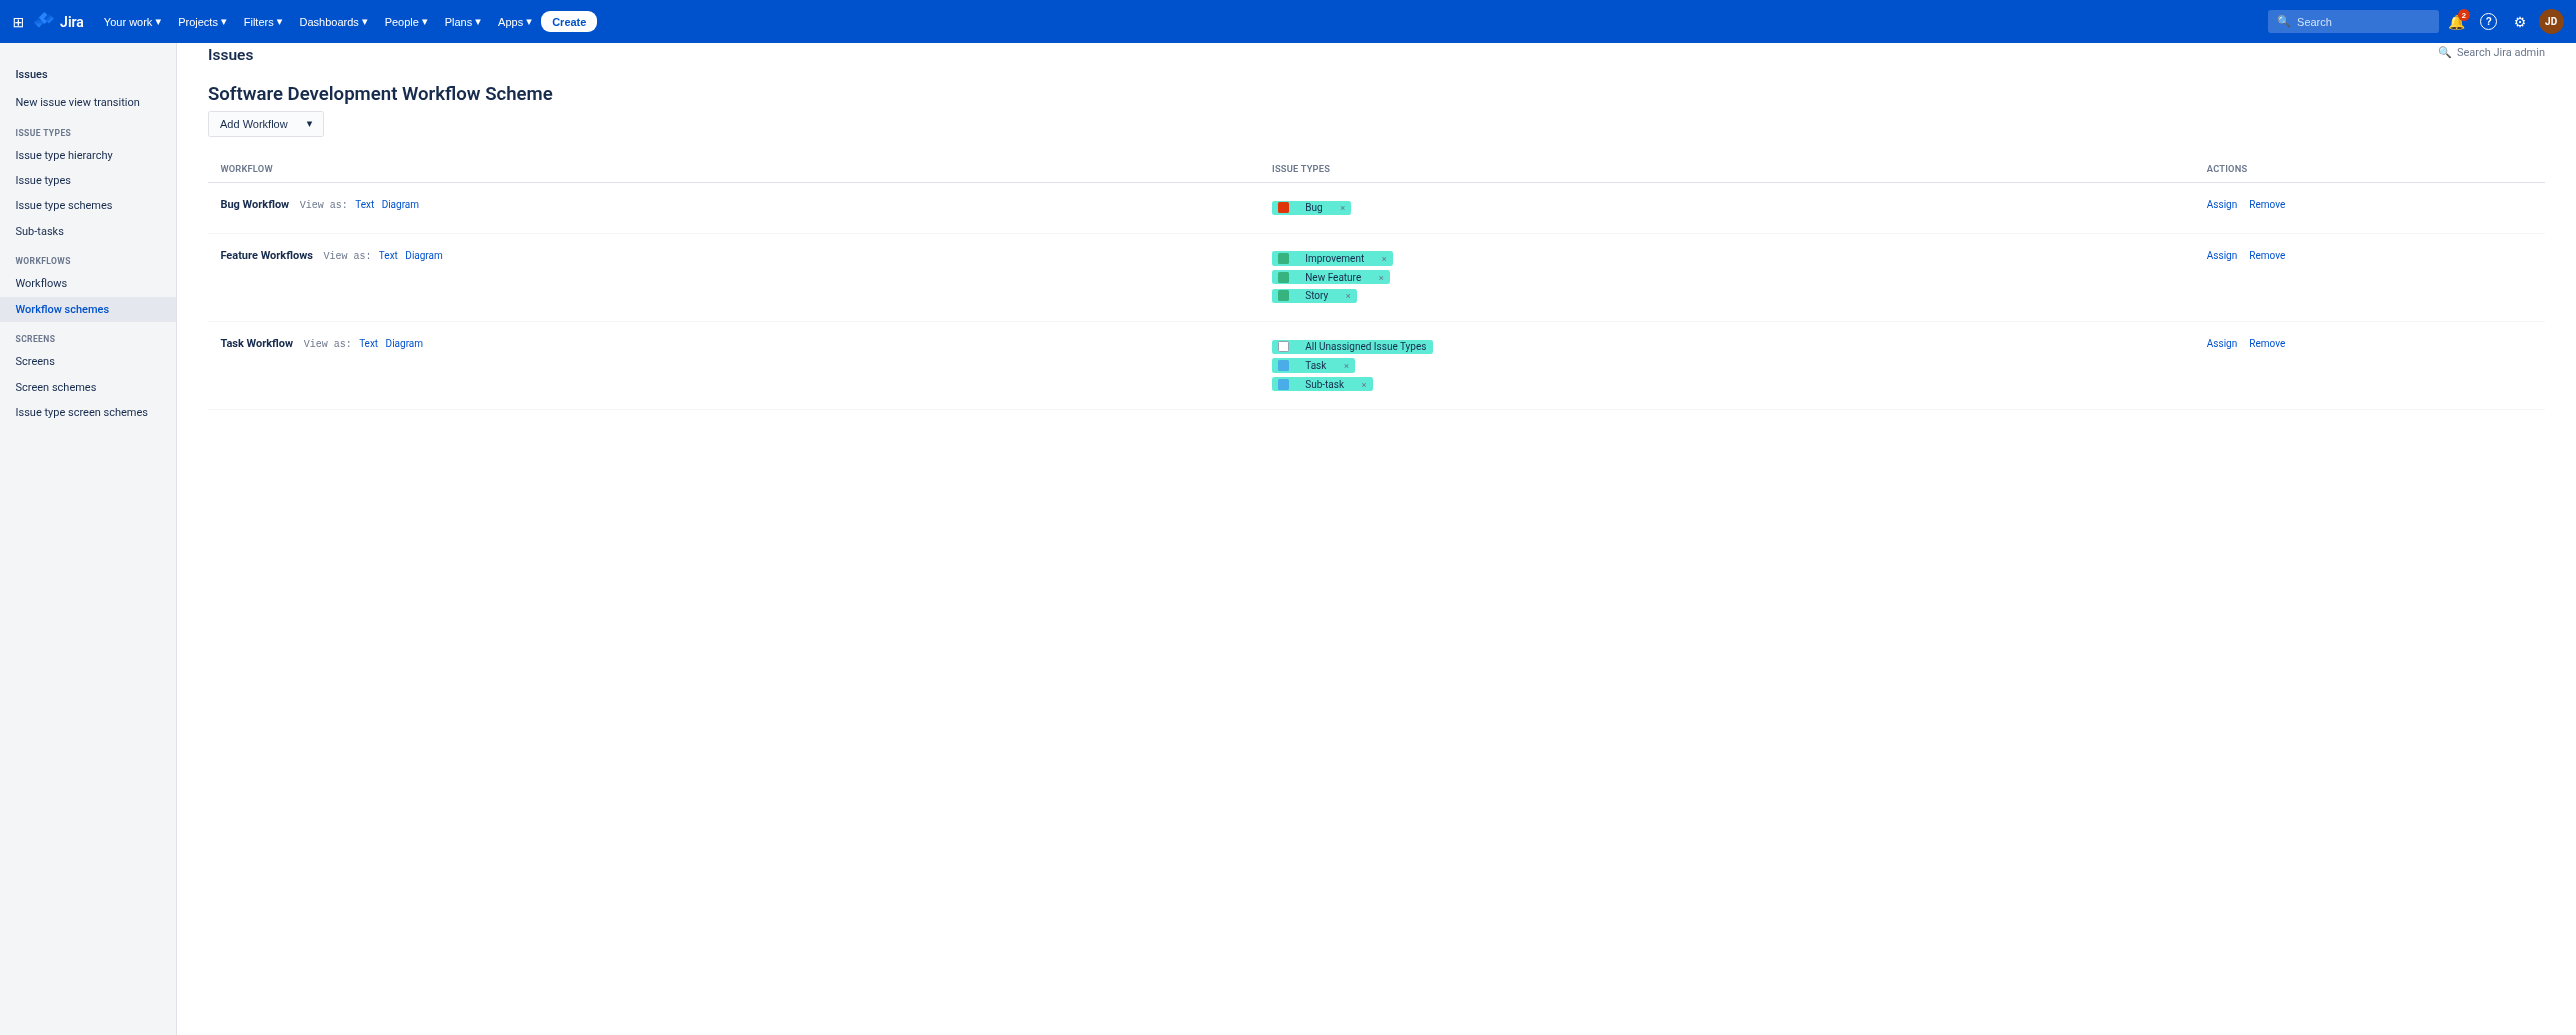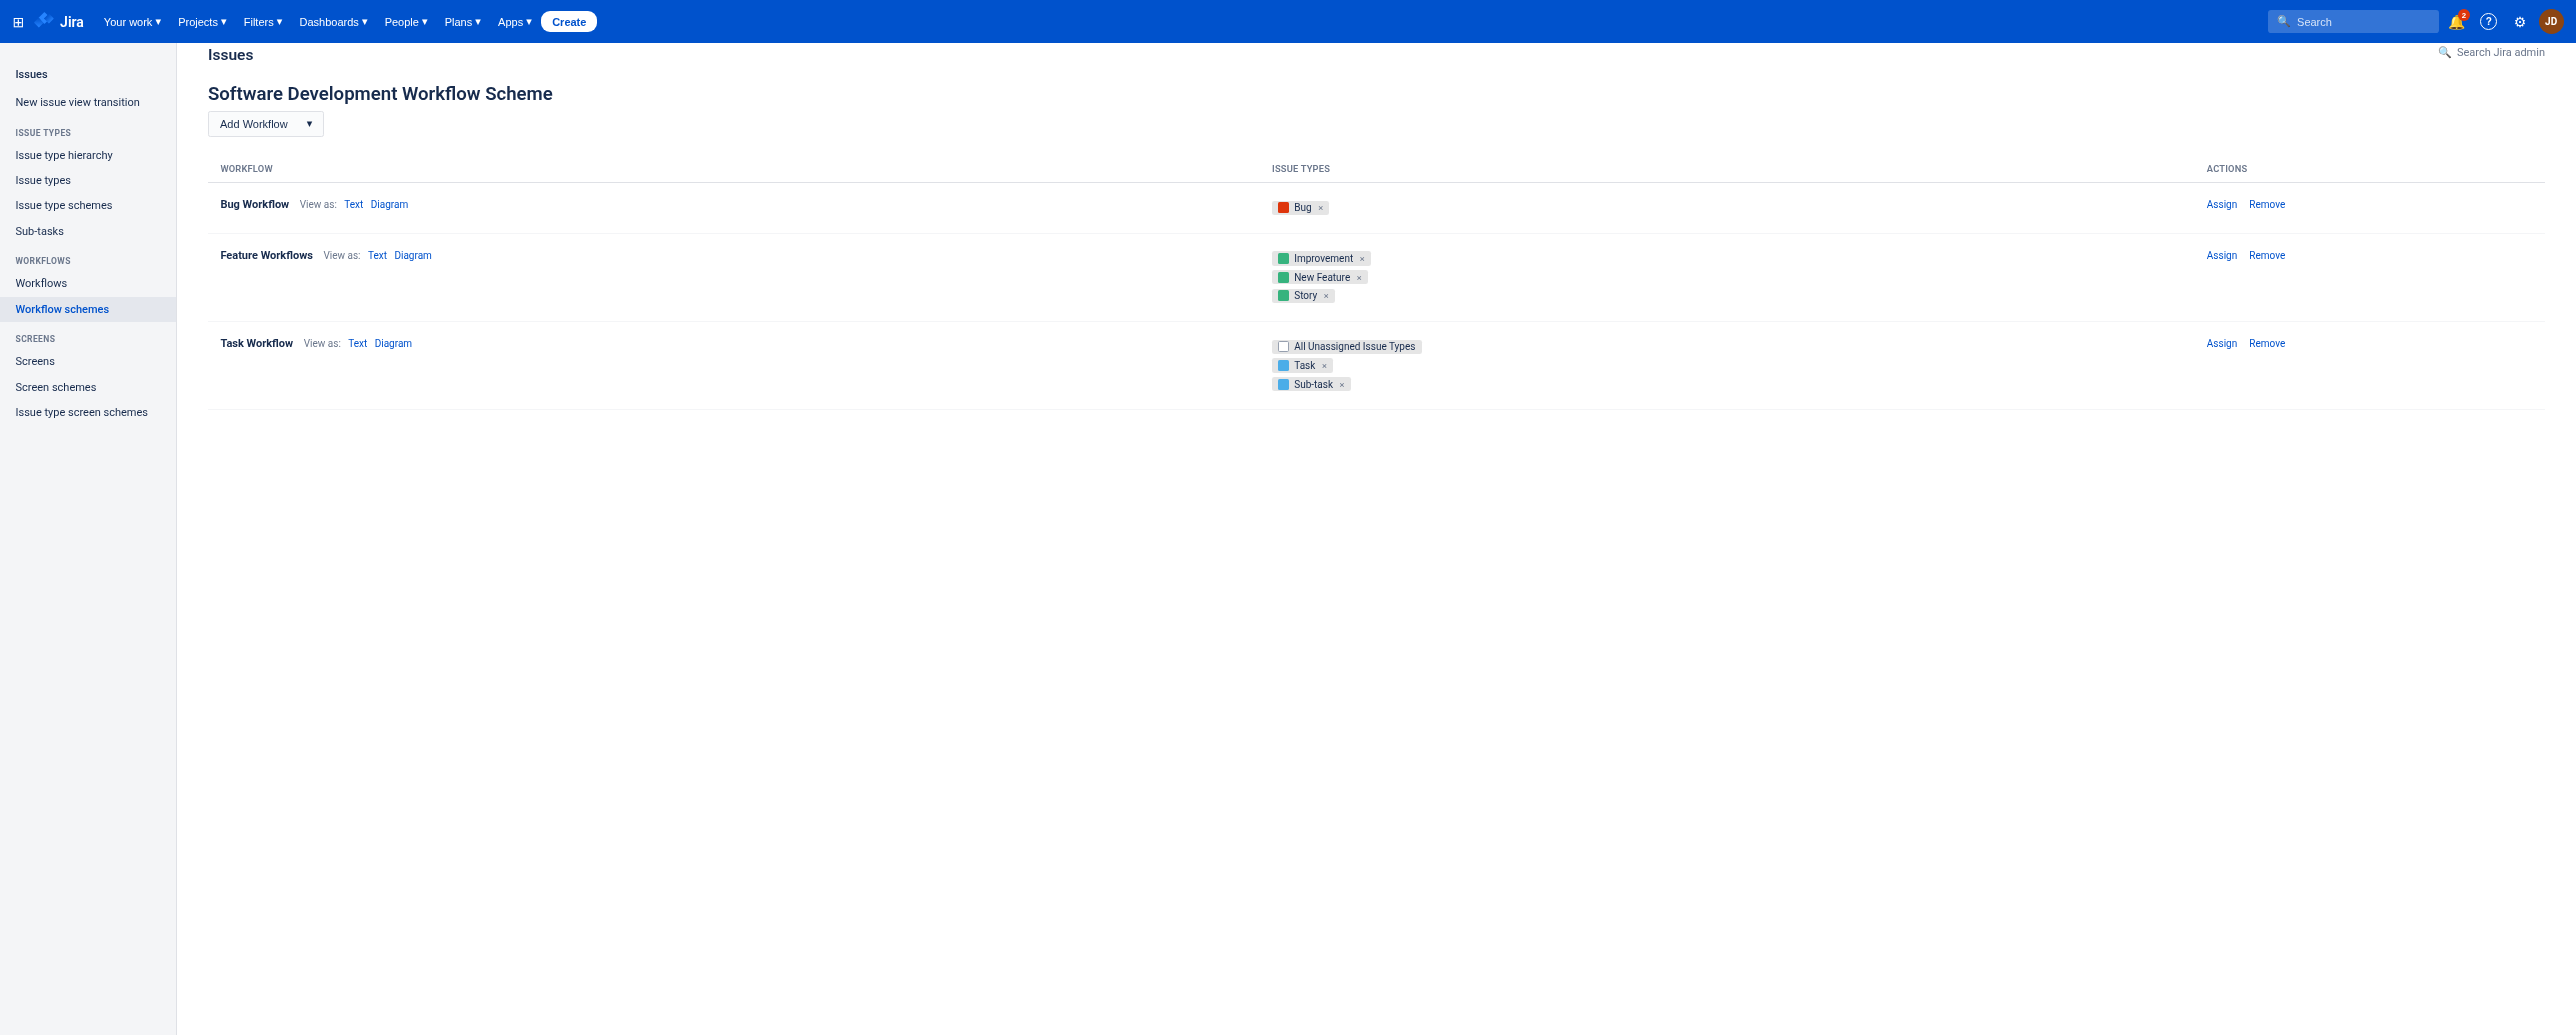--- a/index.html
+++ b/index.html
@@ -102,25 +102,25 @@
     .workflow-table th {
       text-align: left; padding: 7.8px 12.4px;
       font-size: 9.3px; font-weight: 600; color: #6b778c;
       border-bottom: 1.6px solid #dfe1e6; text-transform: uppercase; letter-spacing: 0.2px;
     }
     .workflow-table td {
       padding: 11px 12.4px; vertical-align: top;
       border-bottom: 0.8px solid #f4f5f7;
     }
     .workflow-name { font-weight: 700; font-size: 11px; color: #172b4d; display: inline; }
-    .view-as { color: #6b778c; font-size: 10px; display: inline; margin-left: 7.8px; }
+    .view-as { color: #6b778c; font-size: 10px; display: inline; margin-left: 7.8px; font-family: Liberation Mono, monospace; }
     .view-link { color: #0052cc; font-size: 10px; cursor: pointer; margin-left: 4.7px; }
     .issue-type-tag {
-      display: inline-flex; align-items: center; gap: 5px;
-      background: #e5e5e5; border-radius: 2.3px; padding: 1.6px 6.2px;
+      display: inline-flex; align-items: center; gap: 16px;
+      background: #5eead4; border-radius: 2.3px; padding: 1.6px 6.2px;
       font-size: 10px; color: #172b4d; margin: 2.3px 3.1px 2.3px 0;
     }
     .issue-type-tag .tag-x { color: #6b778c; cursor: pointer; margin-left: 1.6px; font-size: 9.3px; }
     .action-link { color: #0052cc; font-size: 10px; cursor: pointer; margin-right: 9.3px; }
 
     
     .icon-bug { display: inline-block; width: 11px; height: 11px; background: #de350b; border-radius: 1.6px; vertical-align: middle; position: relative; }
     .icon-improvement { display: inline-block; width: 11px; height: 11px; background: #36b37e; border-radius: 1.6px; vertical-align: middle; }
     .icon-new-feature { display: inline-block; width: 11px; height: 11px; background: #36b37e; border-radius: 1.6px; vertical-align: middle; }
     .icon-story { display: inline-block; width: 11px; height: 11px; background: #36b37e; border-radius: 1.6px; vertical-align: middle; }

